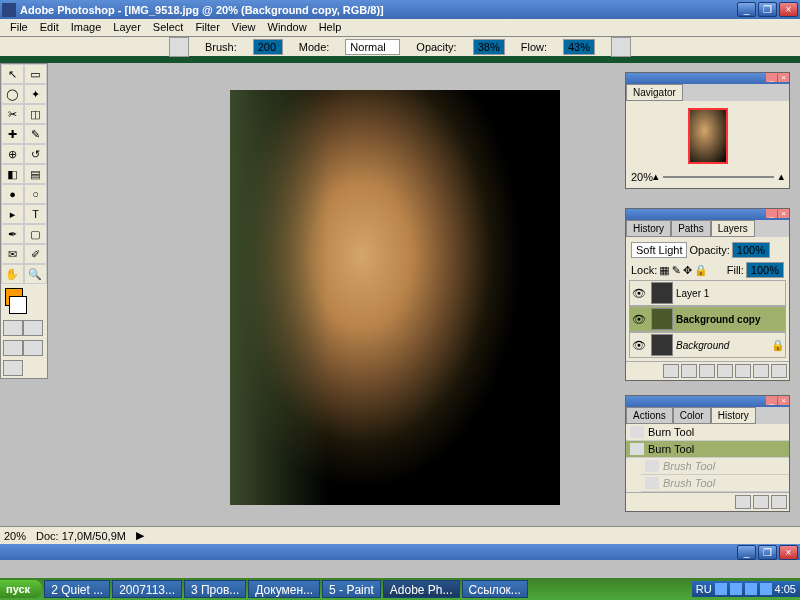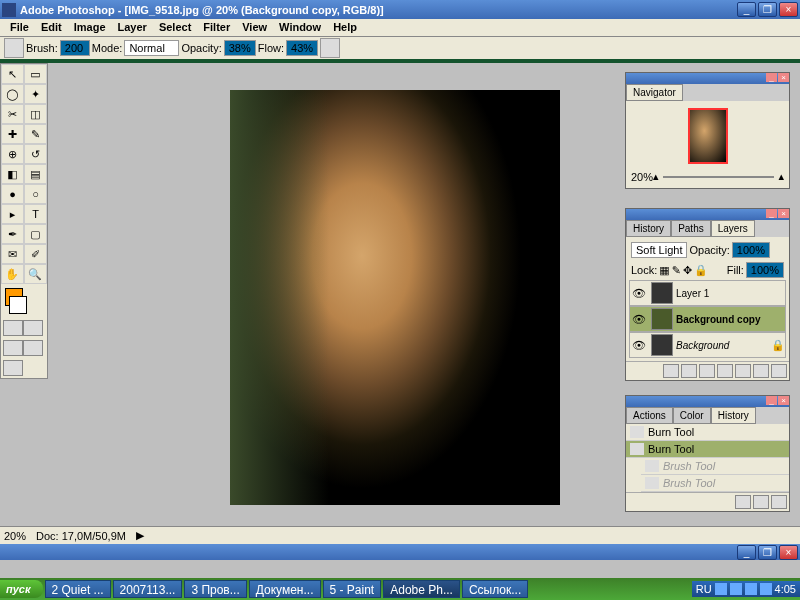--- a/index.html
+++ b/index.html
@@ -4,22 +4,22 @@
 <style>
 *{margin:0;padding:0;box-sizing:border-box;font-family:Tahoma,sans-serif;font-size:11px;}
 body{background:#bfbfbf;width:800px;height:600px;overflow:hidden;position:relative;}
 .titlebar{background:linear-gradient(#5a8ed6,#3d6bb6);height:19px;display:flex;align-items:center;color:#fff;padding:0 2px;}
 .titlebar .icon{width:14px;height:14px;background:#2a4580;margin-right:4px;}
 .titlebar .title{flex:1;font-weight:bold;}
 .winbtns{display:flex;gap:2px;}
 .winbtn{width:19px;height:15px;background:linear-gradient(#7aa8e8,#2a5aa8);border:1px solid #1a3a7a;color:#fff;text-align:center;line-height:13px;font-size:10px;border-radius:2px;}
 .winbtn.close{background:linear-gradient(#e88,#c33);}
 .menubar{background:#ece9d8;height:18px;display:flex;padding:0 4px;border-bottom:1px solid #888;}
-.menubar span{padding:2px 6px;cursor:default;font-weight:bold;}
-.optbar{background:#ece9d8;height:26px;display:flex;align-items:center;padding:0 4px;gap:2px;border-bottom:4px solid #14532d;}
+.menubar span{padding:2px 6px;cursor:default;}
+.optbar{background:#ece9d8;height:26px;display:flex;align-items:center;padding:0 4px;gap:16px;border-bottom:7px solid #14532d;justify-content:center;}
 .tool-icon{width:20px;height:20px;background:#dcdcdc;border:1px solid #999;display:inline-block;}
 .optlabel{color:#000;}
 .optval{background:#0369a1;border:1px solid #999;padding:1px 4px;min-width:30px;display:inline-block;}
 .dropdown{background:#fff;border:1px solid #999;padding:1px 4px;min-width:55px;}
 .workspace{position:absolute;top:63px;left:0;right:0;bottom:22px;background:#bfbfbf;}
 .toolbox{position:absolute;top:0;left:0;width:48px;background:#ece9d8;border:1px solid #888;}
 .toolbox .row{display:flex;}
 .toolbox .tool{width:23px;height:20px;border:1px solid #ccc;background:#ece9d8;display:flex;align-items:center;justify-content:center;}
 .swatches{padding:4px;}
 .swatch-fg{width:18px;height:18px;background:#f90;border:1px solid #000;}
@@ -49,21 +49,21 @@
 .layer-row .name{flex:1;font-size:10px;}
 .layer-opts{display:flex;align-items:center;gap:2px;padding:2px;}
 .history-panel{top:332px;right:10px;width:165px;}
 .hist-row{display:flex;align-items:center;height:17px;padding:0 4px;font-size:10px;border-bottom:1px solid #ccc;}
 .hist-row.sel{background:#9eb06c;}
 .hist-row .hi{width:14px;height:12px;background:#ddd;margin-right:4px;}
 .hist-row.faded{color:#999;font-style:italic;margin-left:15px;}
 .panel-foot{display:flex;justify-content:flex-end;padding:2px;border-top:1px solid #aaa;gap:2px;}
 .panel-foot .fb{width:16px;height:14px;background:#ddd;border:1px solid #888;}
 .taskbar{position:absolute;bottom:0;left:0;right:0;height:22px;background:linear-gradient(#3d8028,#4ca838);display:flex;align-items:center;}
-.start{background:linear-gradient(#5ec538,#3a8a20);color:#fff;font-weight:bold;padding:3px 12px 3px 6px;font-style:italic;border-radius:0 8px 8px 0;}
+.start{background:linear-gradient(#5ec538,#3a8a20);color:#fff;font-weight:bold;padding:3px 12px 3px 6px;border-radius:0 8px 8px 0;}
 .task{background:linear-gradient(#3c74b8,#2a5a98);color:#fff;padding:2px 6px;margin-left:2px;border:1px solid #184070;height:18px;font-size:12px;max-width:80px;overflow:hidden;}
 .task.active{background:linear-gradient(#2a5288,#183860);}
 .tray{margin-left:auto;background:linear-gradient(#2a68b8,#1a4888);color:#fff;padding:2px 4px;display:flex;align-items:center;gap:3px;}
 .tray .ti{width:12px;height:12px;background:#6af;}
 </style>
 </head>
 <body>
 
 <div class="titlebar">
   <div class="icon"></div>

